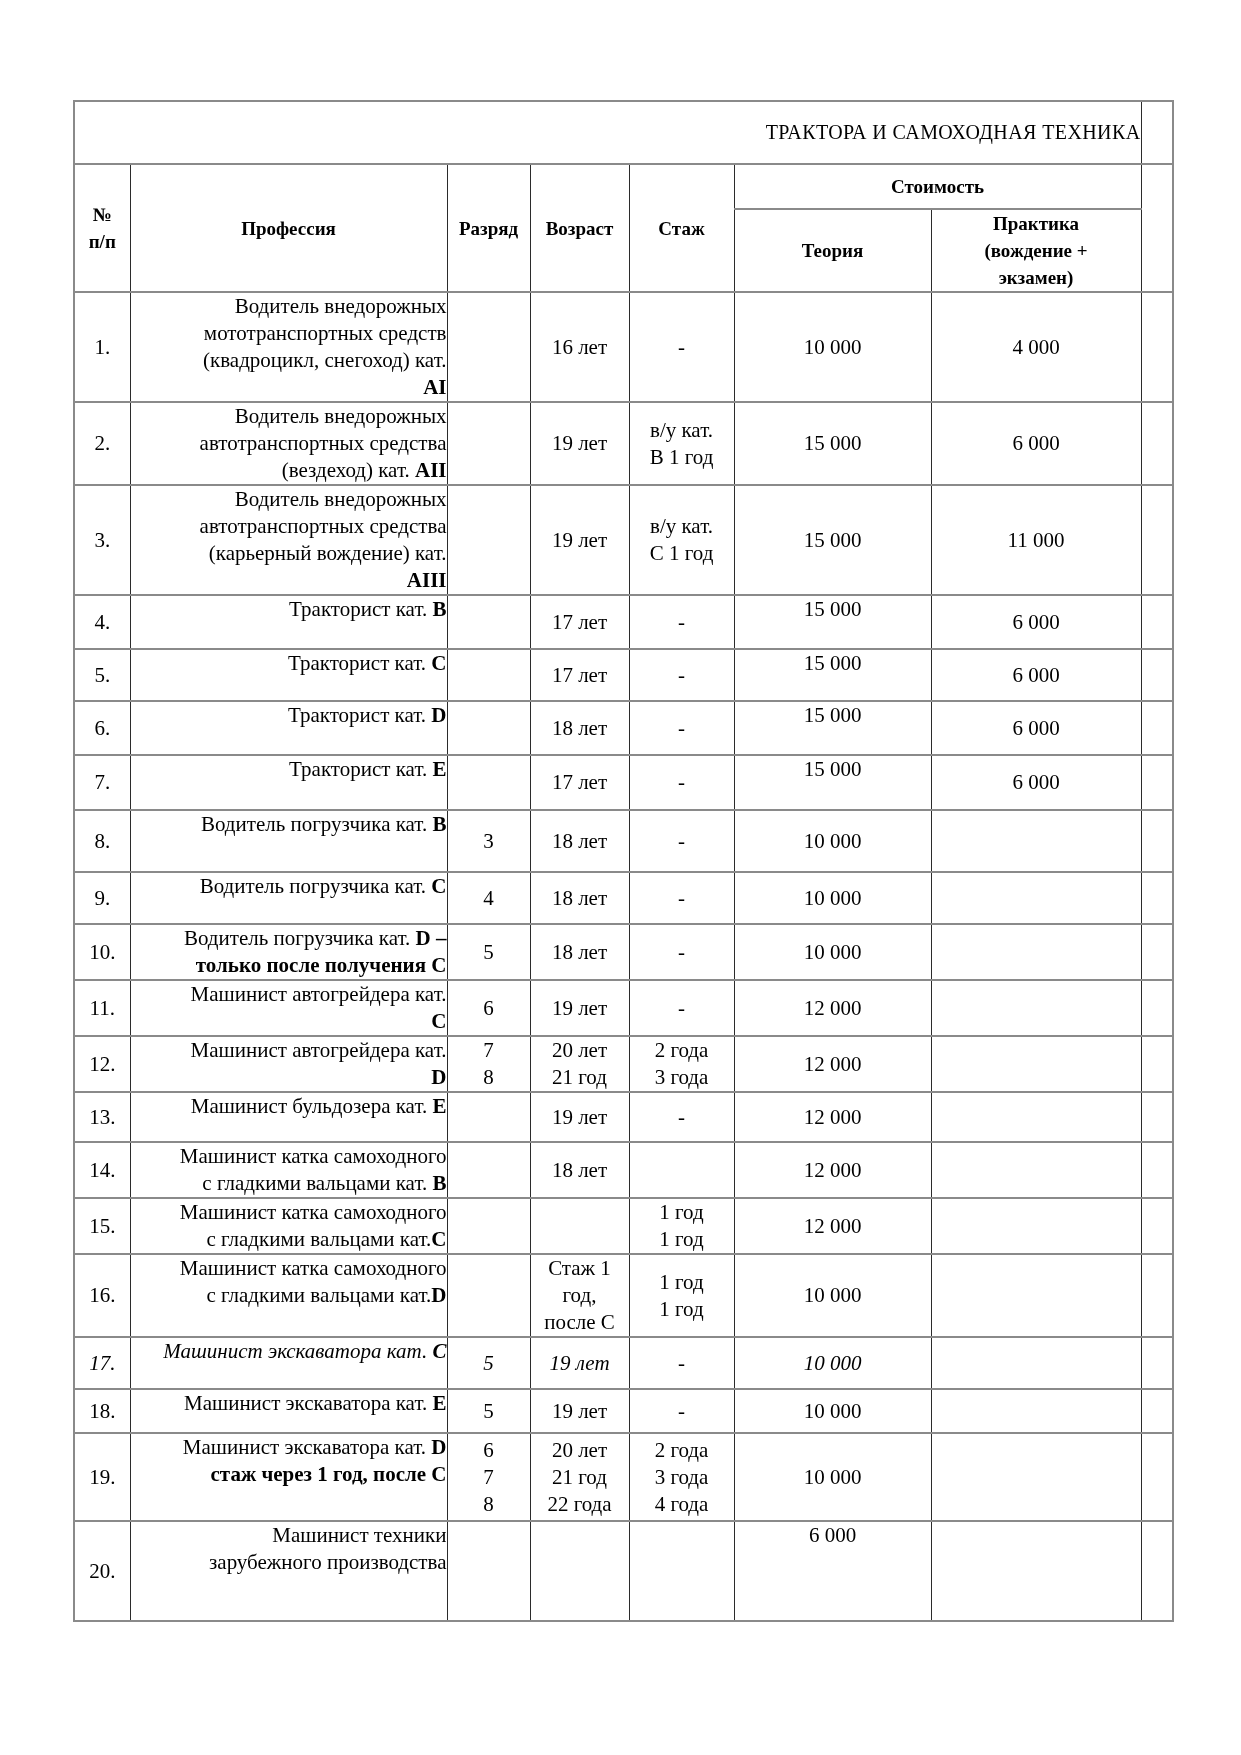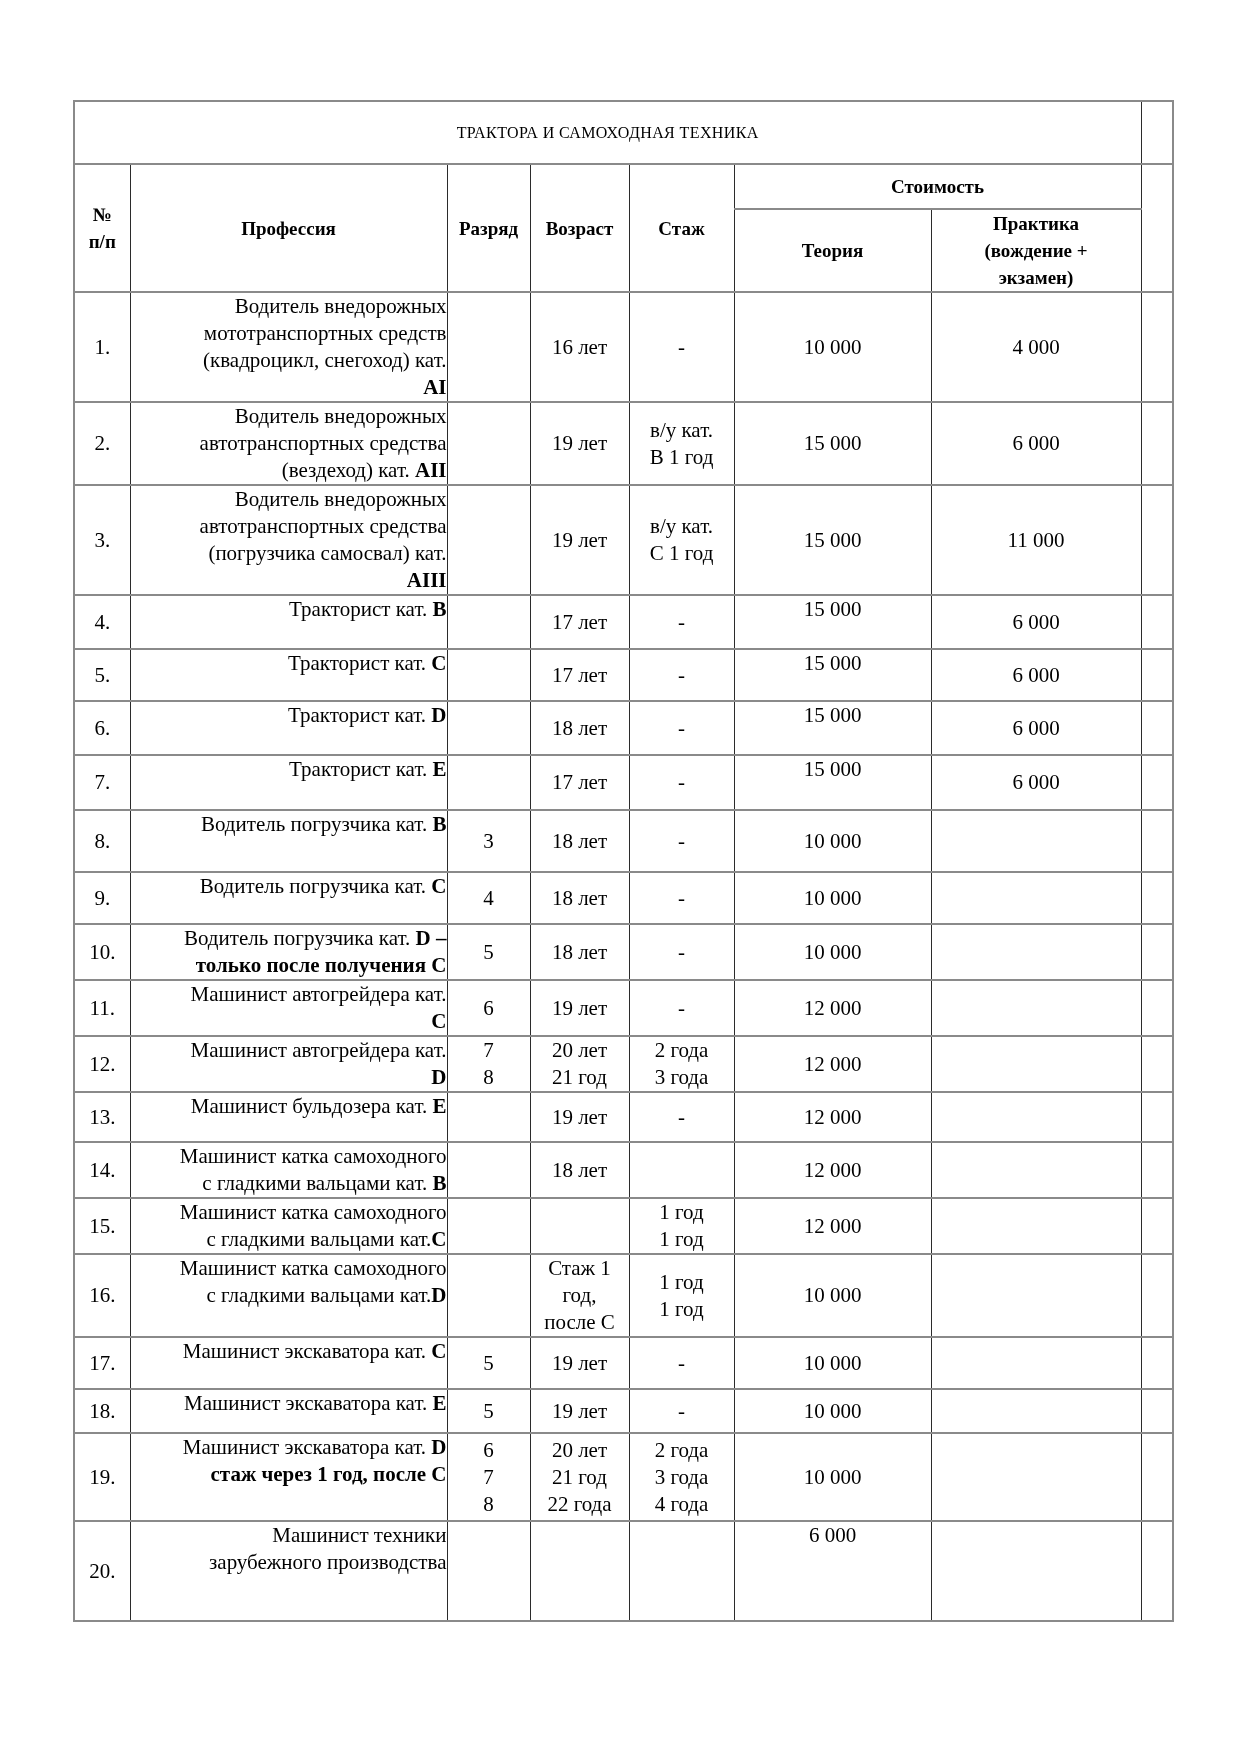--- a/index.html
+++ b/index.html
@@ -28,23 +28,23 @@
     border-right: 1px solid #2b2b2b;
     border-top: 2px solid #8a8a8a;
     border-bottom: 2px solid #8a8a8a;
     padding: 0;
     overflow: hidden;
   }
   table.price-table {
     border: 2px solid #8a8a8a;
   }
   .title-cell {
-    text-align: center;
+    text-align: right;
     vertical-align: middle;
-    font-size: 16px;
+    font-size: 20px;
     font-weight: normal;
     letter-spacing: 0.4px;
   }
   th {
     font-weight: bold;
     text-align: center;
     vertical-align: middle;
     font-size: 19px;
   }
   td.c-num {
@@ -146,21 +146,21 @@
         </td>
         <td class="c-mid">15 000</td>
         <td class="c-mid">6 000</td>
         <td class="c-end"></td>
       </tr>
       <tr style="height: 104px;">
         <td class="c-num">3.</td>
         <td class="c-prof">
           <div><span>Водитель внедорожных</span></div>
           <div><span>автотранспортных средства</span></div>
-          <div><span>(погрузчика самосвал) кат.</span></div>
+          <div><span>(карьерный вождение) кат.</span></div>
           <div><b>АIII</b></div>
         </td>
         <td class="c-mid"></td>
         <td class="c-mid">
           <div><span>19 лет</span></div>
         </td>
         <td class="c-mid">
           <div><span>в/у кат.</span></div>
           <div><span>С 1 год</span></div>
         </td>
@@ -388,21 +388,21 @@
           <div><span>после С</span></div>
         </td>
         <td class="c-mid">
           <div><span>1 год</span></div>
           <div><span>1 год</span></div>
         </td>
         <td class="c-mid">10 000</td>
         <td class="c-mid"></td>
         <td class="c-end"></td>
       </tr>
-      <tr style="height: 52px;">
+      <tr style="height: 52px; font-style: italic;">
         <td class="c-num">17.</td>
         <td class="c-prof">
           <div><span>Машинист экскаватора кат. </span><b>С</b></div>
         </td>
         <td class="c-mid">
           <div><span>5</span></div>
         </td>
         <td class="c-mid">
           <div><span>19 лет</span></div>
         </td>

